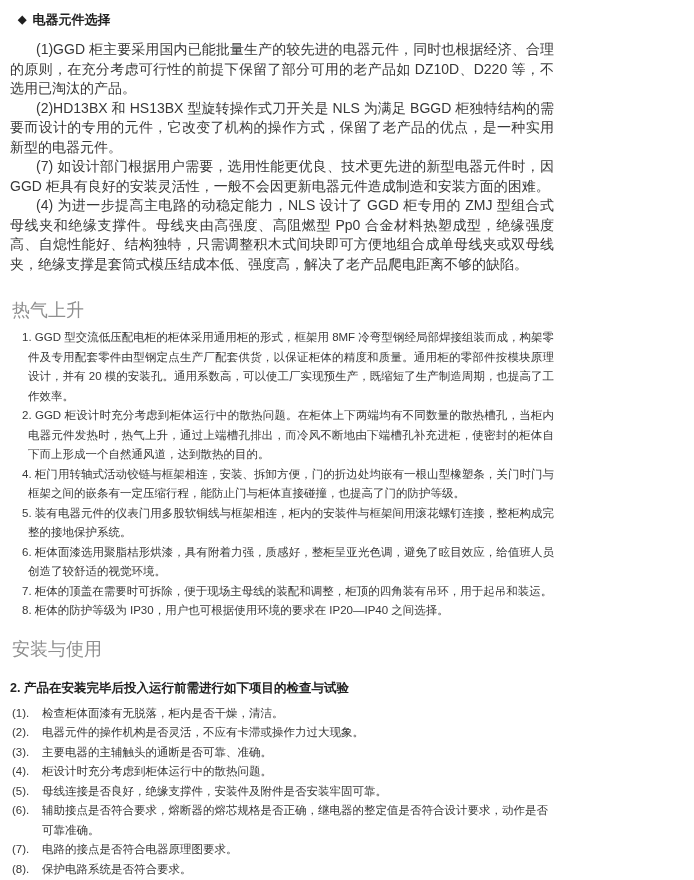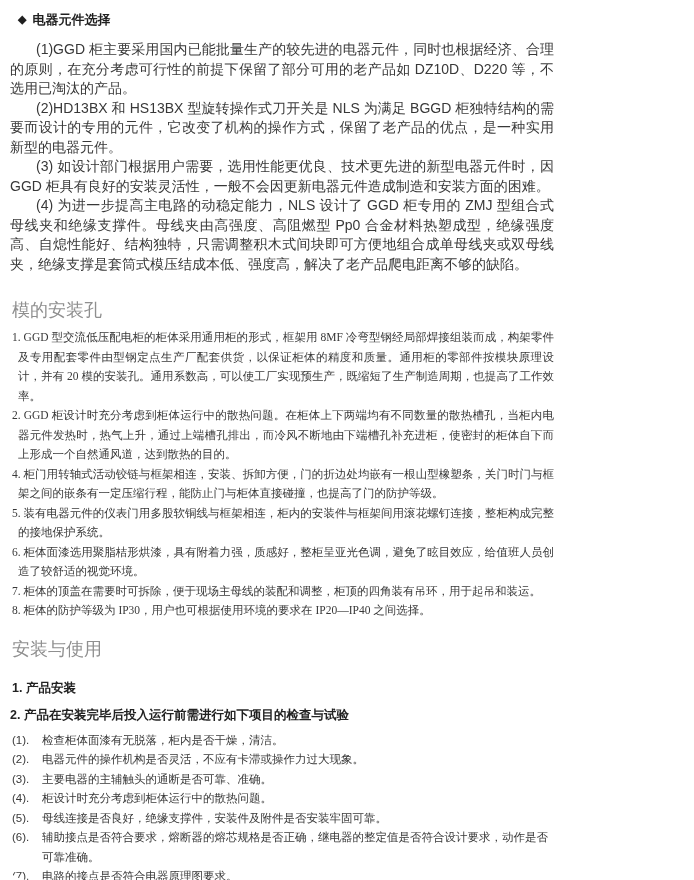--- a/index.html
+++ b/index.html
@@ -48,25 +48,24 @@
     margin: 24px 0 6px 2px;
   }
   .h2.install {
     margin-top: 16px;
     margin-bottom: 18px;
   }
   .s-item {
     font-size: 11.5px;
     line-height: 19.5px;
     text-align: justify;
-    margin-left: 2px;
+    margin-left: 12px;
     padding-left: 6px;
     text-indent: -6px;
     color: #383838;
-    font-family: Liberation Serif, serif;
   }
   .h3 {
     font-size: 12.5px;
     font-weight: bold;
     color: #222222;
     line-height: 18px;
     margin: 6px 0 3px 2px;
   }
   .h3.check-head {
     margin: 9px 0 7px 0;
@@ -90,38 +89,37 @@
 <body>
 
 <div class="page">
 
   <div class="sec">
     <div class="h1">
       <span class="diamond">◆</span><span>电器元件选择</span>
     </div>
     <p class="para">(1)GGD 柜主要采用国内已能批量生产的较先进的电器元件，同时也根据经济、合理的原则，在充分考虑可行性的前提下保留了部分可用的老产品如 DZ10D、D220 等，不选用已淘汰的产品。</p>
     <p class="para">(2)HD13BX 和 HS13BX 型旋转操作式刀开关是 NLS 为满足 BGGD 柜独特结构的需要而设计的专用的元件，它改变了机构的操作方式，保留了老产品的优点，是一种实用新型的电器元件。</p>
-    <p class="para">(3) 如设计部门根据用户需要，选用性能更优良、技术更先进的新型电器元件时，因 GGD 柜具有良好的安装灵活性，一般不会因更新电器元件造成制造和安装方面的困难。</p>
+    <p class="para">(7) 如设计部门根据用户需要，选用性能更优良、技术更先进的新型电器元件时，因 GGD 柜具有良好的安装灵活性，一般不会因更新电器元件造成制造和安装方面的困难。</p>
     <p class="para">(4) 为进一步提高主电路的动稳定能力，NLS 设计了 GGD 柜专用的 ZMJ 型组合式母线夹和绝缘支撑件。母线夹由高强度、高阻燃型 Pp0 合金材料热塑成型，绝缘强度高、自熄性能好、结构独特，只需调整积木式间块即可方便地组合成单母线夹或双母线夹，绝缘支撑是套筒式模压结成本低、强度高，解决了老产品爬电距离不够的缺陷。</p>
   </div>
 
-  <div class="h2">模的安装孔</div>
+  <div class="h2">热气上升</div>
   <div class="sec">
     <div class="s-item"><span>1.</span> <span>GGD 型交流低压配电柜的柜体采用通用柜的形式，框架用 8MF 冷弯型钢经局部焊接组装而成，构架零件及专用配套零件由型钢定点生产厂配套供货，以保证柜体的精度和质量。通用柜的零部件按模块原理设计，并有 20 模的安装孔。通用系数高，可以使工厂实现预生产，既缩短了生产制造周期，也提高了工作效率。</span></div>
     <div class="s-item"><span>2.</span> <span>GGD 柜设计时充分考虑到柜体运行中的散热问题。在柜体上下两端均有不同数量的散热槽孔，当柜内电器元件发热时，热气上升，通过上端槽孔排出，而冷风不断地由下端槽孔补充进柜，使密封的柜体自下而上形成一个自然通风道，达到散热的目的。</span></div>
     <div class="s-item"><span>4.</span> <span>柜门用转轴式活动铰链与框架相连，安装、拆卸方便，门的折边处均嵌有一根山型橡塑条，关门时门与框架之间的嵌条有一定压缩行程，能防止门与柜体直接碰撞，也提高了门的防护等级。</span></div>
     <div class="s-item"><span>5.</span> <span>装有电器元件的仪表门用多股软铜线与框架相连，柜内的安装件与框架间用滚花螺钉连接，整柜构成完整的接地保护系统。</span></div>
     <div class="s-item"><span>6.</span> <span>柜体面漆选用聚脂桔形烘漆，具有附着力强，质感好，整柜呈亚光色调，避免了眩目效应，给值班人员创造了较舒适的视觉环境。</span></div>
     <div class="s-item"><span>7.</span> <span>柜体的顶盖在需要时可拆除，便于现场主母线的装配和调整，柜顶的四角装有吊环，用于起吊和装运。</span></div>
     <div class="s-item"><span>8.</span> <span>柜体的防护等级为 IP30，用户也可根据使用环境的要求在 IP20—IP40 之间选择。</span></div>
   </div>
 
   <div class="h2 install">安装与使用</div>
 
-  <div class="h3">1. 产品安装</div>
 
   <div class="h3 check-head">2. 产品在安装完毕后投入运行前需进行如下项目的检查与试验</div>
   <div class="sec">
     <div class="c-item">
         <span class="c-num">(1).</span>
         <span class="c-text">检查柜体面漆有无脱落，柜内是否干燥，清洁。</span>
       </div>
     <div class="c-item">
         <span class="c-num">(2).</span>
         <span class="c-text">电器元件的操作机构是否灵活，不应有卡滞或操作力过大现象。</span>

